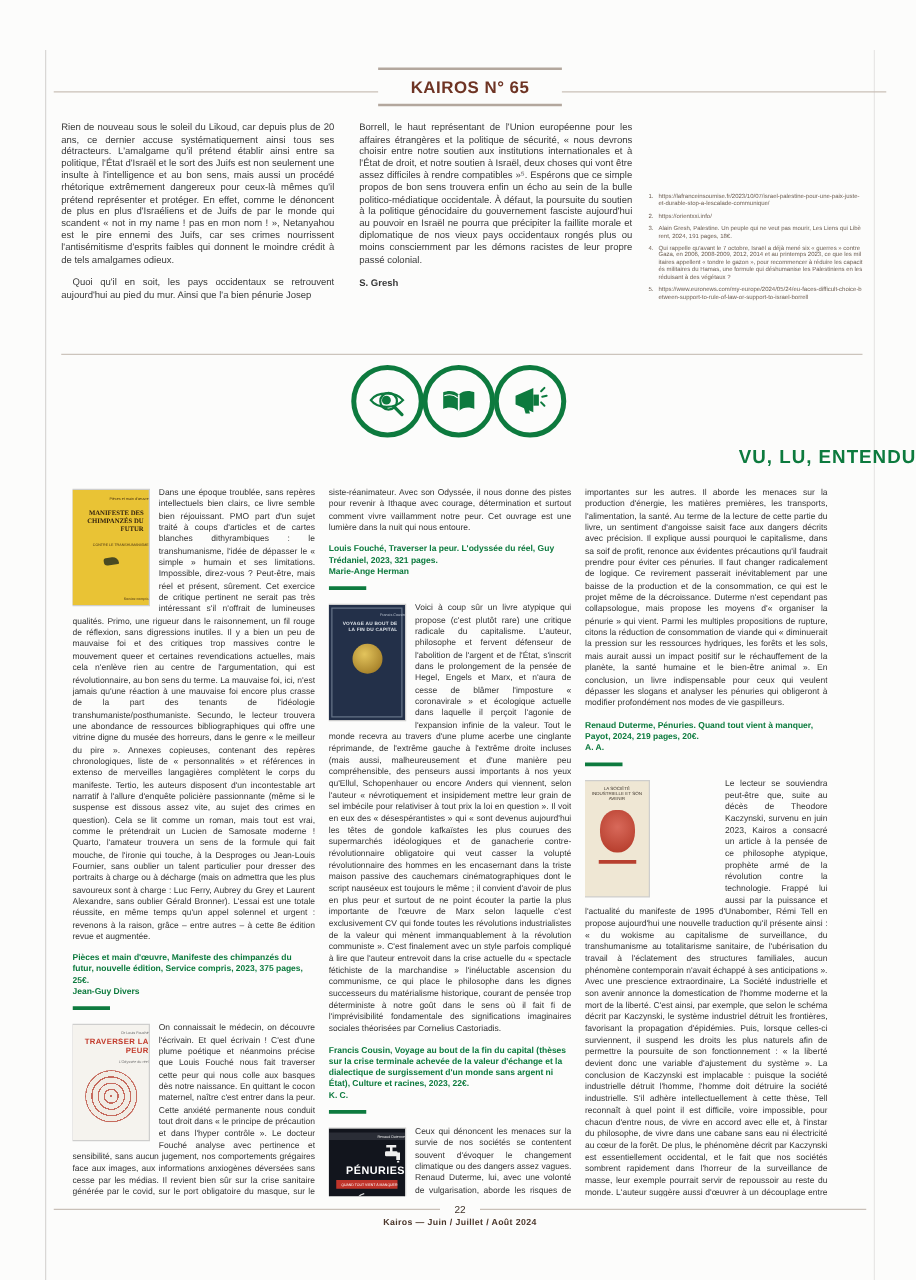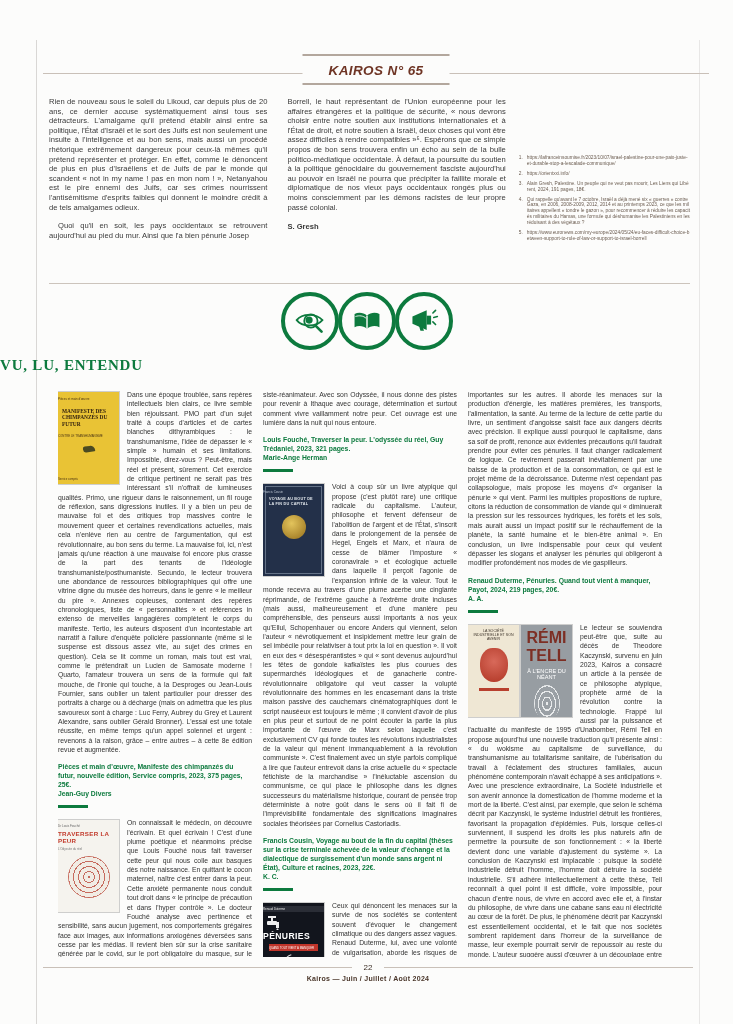--- a/index.html
+++ b/index.html
@@ -7,21 +7,21 @@
     position:relative;width:733px;height:1024px;margin:0 auto;
     background:#fcfcfb;overflow:hidden;
     font-family:"Liberation Sans","DejaVu Sans",sans-serif;color:#333;
   }
   
   .edge{position:absolute;top:40px;bottom:0;width:1px;background:rgba(60,50,45,.18);}
   .edge.left{left:36px;}
   .edge.right{left:699px;background:rgba(60,50,45,.10);}
 
   
-  .masthead{position:absolute;left:43px;right:24px;top:52px;height:42px;font-style:italic;}
+  .masthead{position:absolute;left:43px;right:24px;top:52px;height:42px;}
   .mast-rule{position:absolute;left:0;right:0;top:21px;height:1px;background:#c9c0b8;}
   .mast-box{
     position:absolute;left:50%;top:2px;transform:translateX(-50%);
     background:#fcfcfb;padding:5px 26px 4px;
     border-top:2px solid #b3a79d;border-bottom:2px solid #b3a79d;
   }
   .mast-title{font-size:13.5px;font-weight:bold;letter-spacing:.4px;color:#6e3424;white-space:nowrap;}
 
   
   .article{position:absolute;left:49px;top:97px;width:641px;display:flex;}
@@ -32,42 +32,42 @@
   .sig{margin-top:10px !important;font-weight:bold;text-align:left !important;}
   .notes{width:174px;padding-top:58px;}
   .notes ol{list-style:none;margin:0;padding:0;}
   .notes li{display:flex;font-size:4.8px;line-height:5.9px;color:#6b5c50;margin-bottom:4px;text-align:left;}
   .notes .fn-num{flex:0 0 8px;}
   .notes .fn-text{flex:1;word-break:break-all;}
 
   .midrule{position:absolute;left:49px;width:641px;top:283px;height:1px;background:#ccc4bc;}
 
   
-  .vle{position:absolute;left:0;right:0;top:292px;text-align:left;font-family:Liberation Serif, serif;}
+  .vle{position:absolute;left:0;right:0;top:292px;text-align:right;}
   .vle-icons{display:flex;justify-content:center;}
   .vle-circle{
     width:50px;height:50px;border:4px solid #0d7a3e;border-radius:50%;
     background:#fcfcfb;display:flex;align-items:center;justify-content:center;margin:0 0px;
   }
   .vle-circle + .vle-circle{margin-left:-1px;}
   .vle-title{margin-top:7px;font-size:15px;font-weight:bold;letter-spacing:.8px;color:#0d7a3e;}
 
   
   .reviews{position:absolute;left:58px;top:390px;width:604px;display:flex;}
   .rcol{width:194px;height:567px;overflow:hidden;}
   .rcol + .rcol{margin-left:11px;}
   .rbody{margin:0;font-size:6.8px;line-height:9.35px;text-align:justify;color:#333;}
   .ref{margin:8px 0 0;font-size:6.8px;line-height:9px;font-weight:bold;color:#0d7a3e;text-align:left;}
   .reviewer{margin:0;font-size:6.8px;line-height:9px;font-weight:bold;color:#0d7a3e;}
   .divider{width:30px;height:3px;background:#0d7a3e;margin:7px 0 10px;}
 
   
   .cover{
     float:left;width:61px;height:92px;margin:2px 8px 3px 0;position:relative;
-    box-shadow:0 0 0 1px rgba(0,0,0,.18);overflow:hidden;text-align:left;
+    box-shadow:0 0 0 1px rgba(0,0,0,.18);overflow:hidden;text-align:right;
   }
   .cover .ca{font-size:3px;line-height:4px;}
   .cover .ct{font-weight:bold;}
   
   .cov-manifeste{background:#e9c335;color:#33220f;padding-top:5px;box-sizing:border-box;}
   .cov-manifeste .ca{color:#4a3415;}
   .cov-manifeste .ct{font-family:"Liberation Serif",serif;font-size:5.4px;line-height:6.4px;margin:7px 4px 0;}
   .cov-manifeste .cs{font-size:2.9px;margin-top:7px;color:#4a3415;}
   .cov-manifeste .chimp{width:12px;height:6px;background:#4a4a22;margin:8px auto 0;border-radius:2px 5px 1px 3px;transform:rotate(-8deg);}
   .cov-manifeste .cp{position:absolute;bottom:3px;left:0;right:0;font-size:2.8px;color:#4a3415;}
@@ -258,25 +258,20 @@
       <p class="rbody">importantes sur les autres. Il aborde les menaces sur la production d'énergie, les matières premières, les transports, l'alimentation, la santé. Au terme de la lecture de cette partie du livre, un sentiment d'angoisse saisit face aux dangers décrits avec précision. Il explique aussi pourquoi le capitalisme, dans sa soif de profit, renonce aux évidentes précautions qu'il faudrait prendre pour éviter ces pénuries. Il faut changer radicalement de logique. Ce revirement passerait inévitablement par une baisse de la production et de la consommation, ce qui est le projet même de la décroissance. Duterme n'est cependant pas collapsologue, mais propose les moyens d'« organiser la pénurie » qui vient. Parmi les multiples propositions de rupture, citons la réduction de consommation de viande qui « diminuerait la pression sur les ressources hydriques, les forêts et les sols, mais aurait aussi un impact positif sur le réchauffement de la planète, la santé humaine et le bien-être animal ». En conclusion, un livre indispensable pour ceux qui veulent dépasser les slogans et analyser les pénuries qui obligeront à modifier profondément nos modes de vie gaspilleurs.</p>
       <p class="ref">Renaud Duterme, Pénuries. Quand tout vient à manquer, Payot, 2024, 219 pages, 20€.</p>
       <p class="reviewer">A. A.</p>
       <div class="divider"></div>
       <div class="cover-pair">
         <div class="half cov-societe">
           <div class="ct">LA SOCIÉTÉ INDUSTRIELLE ET SON AVENIR</div>
           <div class="face"></div>
           <div class="bar"></div>
         </div>
-        <div class="half cov-neant">
-          <div class="ca">RÉMI TELL</div>
-          <div class="ct">À L'ENCRE DU NÉANT</div>
-          <div class="print"></div>
-        </div>
       </div>
       <p class="rbody">Le lecteur se souviendra peut-être que, suite au décès de Theodore Kaczynski, survenu en juin 2023, Kairos a consacré un article à la pensée de ce philosophe atypique, prophète armé de la révolution contre la technologie. Frappé lui aussi par la puissance et l'actualité du manifeste de 1995 d'Unabomber, Rémi Tell en propose aujourd'hui une nouvelle traduction qu'il présente ainsi : « du wokisme au capitalisme de surveillance, du transhumanisme au totalitarisme sanitaire, de l'ubérisation du travail à l'éclatement des structures familiales, aucun phénomène contemporain n'avait échappé à ses anticipations ». Avec une prescience extraordinaire, La Société industrielle et son avenir annonce la domestication de l'homme moderne et la mort de la liberté. C'est ainsi, par exemple, que selon le schéma décrit par Kaczynski, le système industriel détruit les frontières, favorisant la propagation d'épidémies. Puis, lorsque celles-ci surviennent, il suspend les droits les plus naturels afin de permettre la poursuite de son fonctionnement : « la liberté devient donc une variable d'ajustement du système ». La conclusion de Kaczynski est implacable : puisque la société industrielle détruit l'homme, l'homme doit détruire la société industrielle. S'il adhère intellectuellement à cette thèse, Tell reconnaît à quel point il est difficile, voire impossible, pour chacun d'entre nous, de vivre en accord avec elle et, à l'instar du philosophe, de vivre dans une cabane sans eau ni électricité au cœur de la forêt. De plus, le phénomène décrit par Kaczynski est essentiellement occidental, et le fait que nos sociétés sombrent rapidement dans l'horreur de la surveillance de masse, leur exemple pourrait servir de repoussoir au reste du monde. L'auteur suggère aussi d'œuvrer à un découplage entre technologie et blocs de pouvoir afin de privilégier les technologies décentralisées. Sans s'accorder avec le pessimisme radical d'Unabomber, une telle voie représente, malgré tout, un mode de résistance et une lueur d'espoir.</p>
     </div>
   </section>
 
   <footer class="pagefoot">
     <div class="foot-ruleline">
       <div class="seg"></div>
       <span class="foot-page">22</span>
       <div class="seg"></div>

